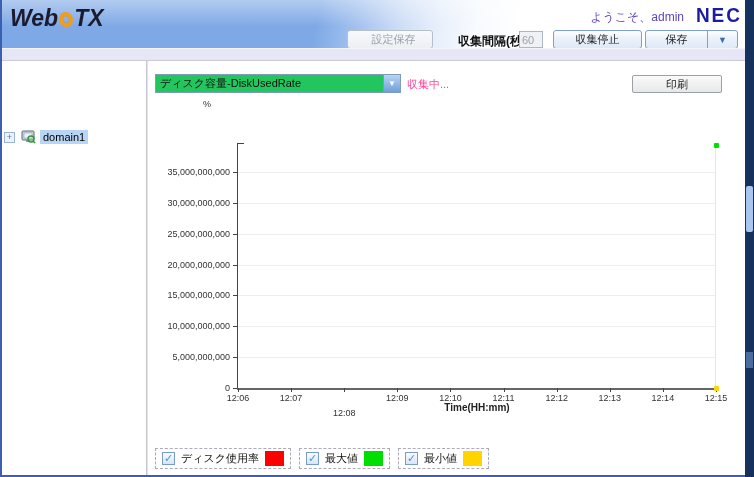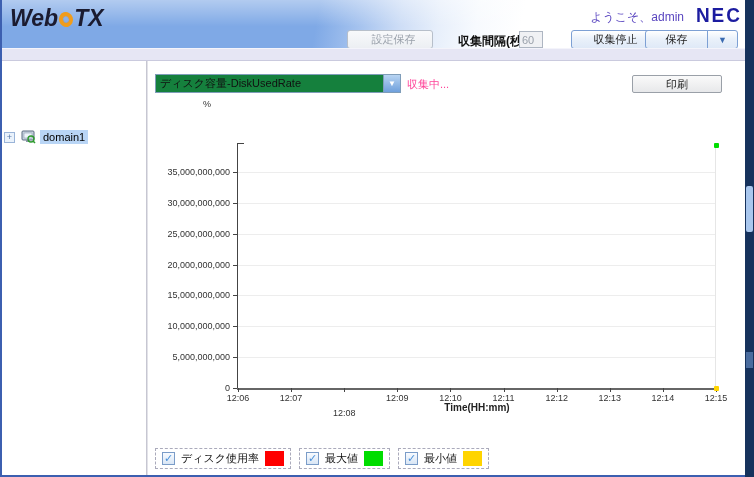--- a/index.html
+++ b/index.html
@@ -40,21 +40,21 @@
   .vsep { position:absolute; left:146px; top:61px; width:2px; height:414px;
     background:linear-gradient(90deg,#b9b9c6,#f0f0f4); }
   .tree-row { position:absolute; left:4px; top:68px; height:16px; display:flex; align-items:center; }
   .expander { width:11px; height:11px; border:1px solid #9ab4d8; background:#eaf2fb; color:#5577aa;
     font-size:9px; line-height:9px; text-align:center; margin-right:6px; }
   .node-icon { width:15px; height:14px; margin-right:4px; }
   .node-label { font-size:11px; color:#000; background:#b9d5f5; padding:1px 3px; }
 
   
   .combo { position:absolute; left:155px; top:74px; width:246px; height:19px; border:1px solid #7f9db9;
-    background:#15803d; display:flex; align-items:center; }
+    background:#22c55e; display:flex; align-items:center; }
   .combo-text { flex:1; font-size:11px; color:#111; padding-left:4px; white-space:nowrap; overflow:hidden; }
   .combo-btn { width:17px; height:17px; background:linear-gradient(#b8d4f2,#6fa0dc); border-left:1px solid #7f9db9;
     color:#fff; font-size:8px; display:flex; align-items:center; justify-content:center; }
   .status { position:absolute; left:407px; top:77px; font-size:11px; color:#ff4499; }
   .btn-print { position:absolute; left:632px; top:75px; width:90px; height:18px; border:1px solid #9aa0a8;
     border-radius:2px; background:linear-gradient(#fafafa,#e7e8ea); font-size:11px; color:#222;
     display:flex; align-items:center; justify-content:center; }
 
   
   #chart { position:absolute; inset:0; pointer-events:none; }
@@ -93,21 +93,21 @@
 <div id="app">
 
   <div class="hdr">
     <div class="logo"><span>Web</span><span class="oring"></span><span>TX</span></div>
     <div class="welcome">ようこそ、admin</div>
     <div class="nec">NEC</div>
 
     <button class="btn disabled" style="left:347px; top:30px; width:86px;padding-left:7px;">設定保存</button>
     <span class="lbl-interval">収集間隔(秒)</span>
     <input class="inp-interval" disabled="" value="60" style="">
-    <button class="btn" style="left:553px; top:30px; width:89px;margin-left:18px;">収集停止</button>
+    <button class="btn" style="left:553px; top:30px; width:89px;">収集停止</button>
     <button class="btn" style="left:645px; top:30px; width:63px; border-radius:3px 0 0 3px;">保存</button>
     <button class="btn" style="left:707px; top:30px; width:31px; border-radius:0 3px 3px 0;">
         <span class="savegrp-arrow">▼</span>
       </button>
   </div>
 
   <div class="strip"></div>
 
   <div class="sidebar">
     <div class="tree-row">

